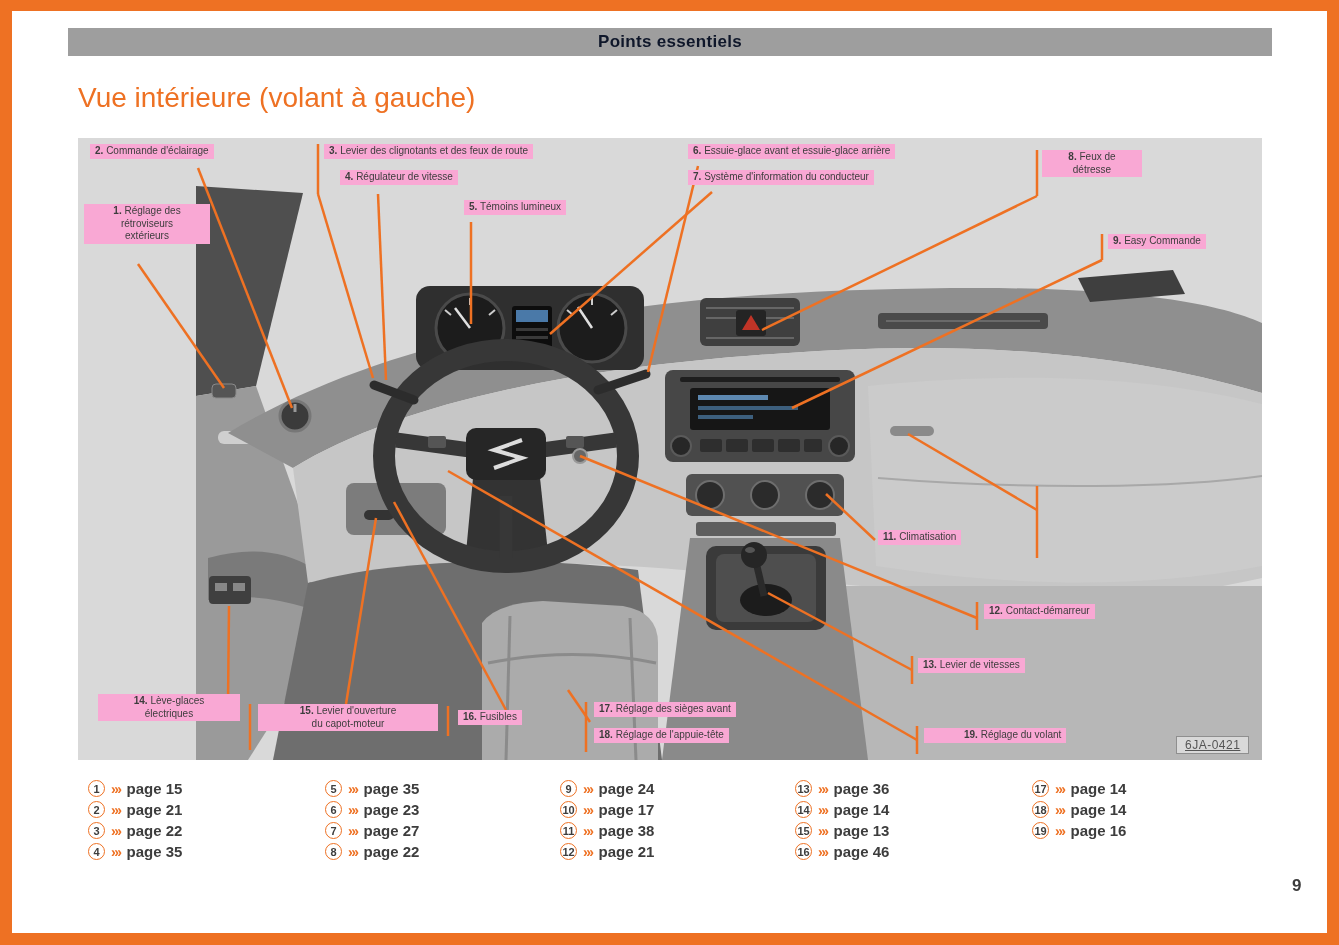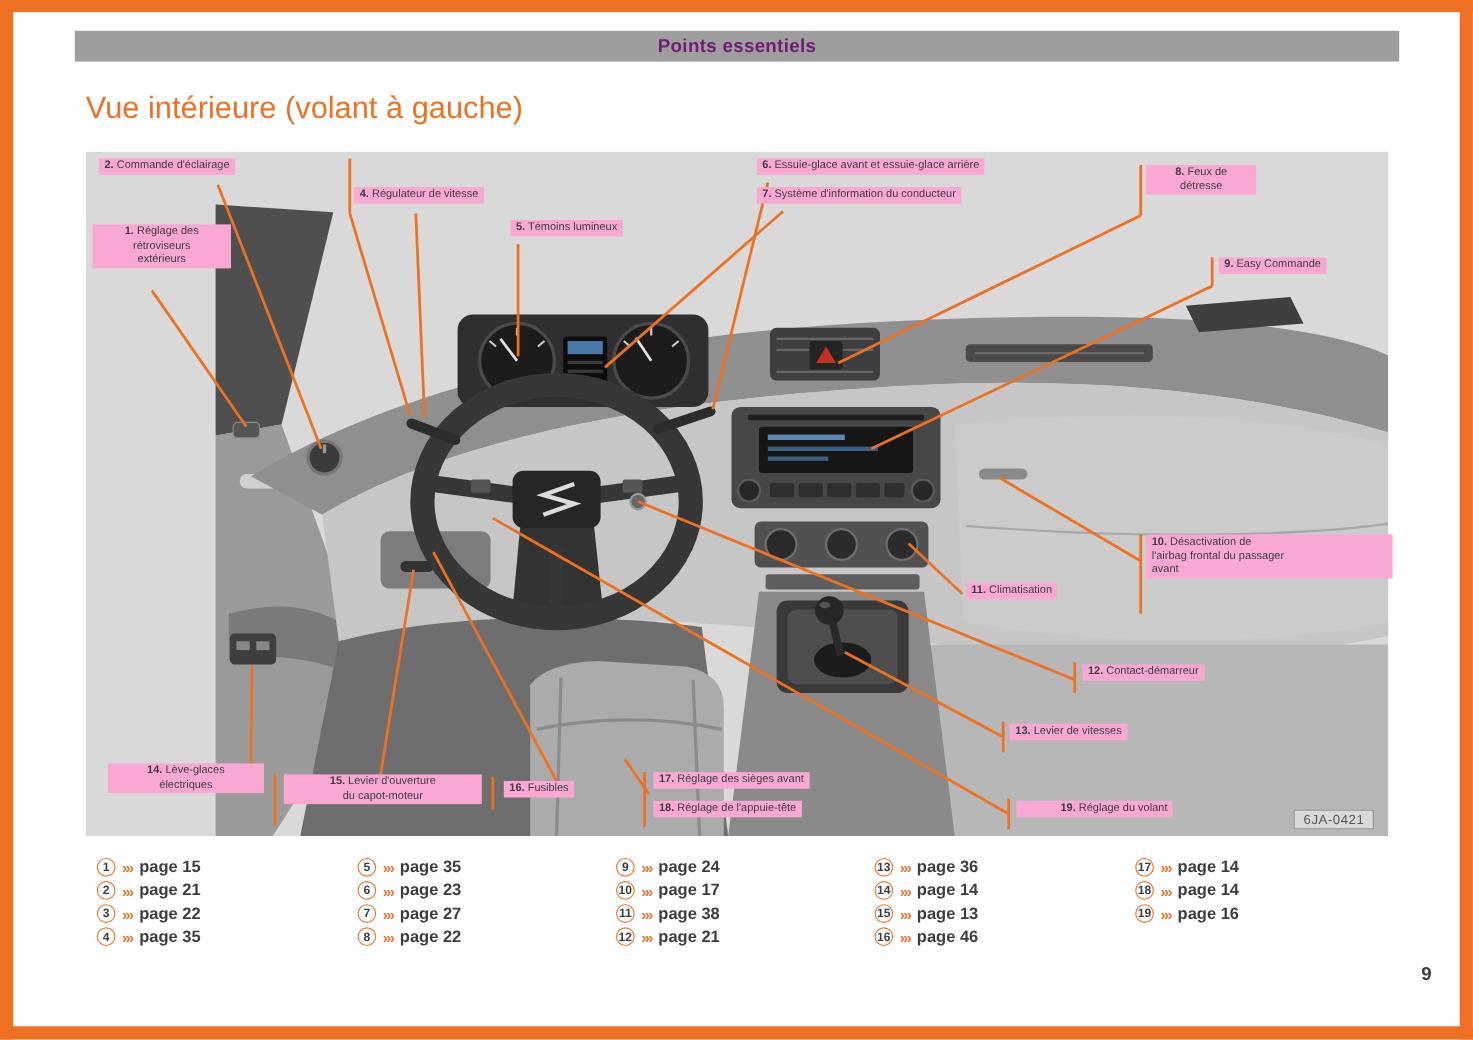--- a/index.html
+++ b/index.html
@@ -9,21 +9,21 @@
     font-family:"Liberation Sans", sans-serif; color:var(--text,#3d3d3d);
   }
   .frame { position:absolute; background:var(--accent,#ee7123); z-index:50; }
   .frame.top    { left:0; top:0; width:1339px; height:11px; }
   .frame.bottom { left:0; top:933px; width:1339px; height:12px; }
   .frame.left   { left:0; top:0; width:12px; height:945px; }
   .frame.right  { left:1327px; top:0; width:12px; height:945px; }
 
   .header-band {
     position:absolute; left:68px; top:28px; width:1204px; height:28px;
-    background:var(--header-bg,#9e9e9e); color:#701a75;
+    background:var(--header-bg,#9e9e9e); color:#0f172a;
     display:flex; align-items:center; justify-content:center;
     font-size:17px; font-weight:700; letter-spacing:.3px;
   }
   .page-title {
     position:absolute; left:78px; top:82px;
     color:var(--accent,#ee7123); font-size:28px; font-weight:400;
   }
 
   .diagram {
     position:absolute; left:78px; top:138px; width:1184px; height:622px;
@@ -37,21 +37,21 @@
     white-space:nowrap; z-index:10;
   }
   .lbl .lbl-num { font-weight:700; }
   .lbl .lbl-txt { white-space:pre-line; }
   .lbl.center { text-align:center; white-space:normal; }
   .lbl.block  { white-space:normal; }
 
   .img-code {
     position:absolute; left:1098px; top:598px; z-index:10;
     border:1px solid #8f8f8f; color:#555; background:#d9d9d9;
-    font-size:12px; padding:1px 8px; letter-spacing:.5px;
+    font-size:12px; padding:1px 8px; letter-spacing:.5px;text-decoration:underline;
   }
 
   .ref-col { position:absolute; top:778px; z-index:5; }
   .ref-row { display:flex; align-items:center; height:21px; }
   .refnum {
     width:17px; height:17px; border:1.5px solid var(--accent,#ee7123);
     border-radius:50%; display:inline-flex; align-items:center; justify-content:center;
     font-size:11px; font-weight:700; color:var(--text,#3d3d3d);
     background:#fff; flex:0 0 17px;
   }
@@ -222,21 +222,25 @@
   <div class="lbl center" style="left:6px; top:66px; width:126px;">
     <span class="lbl-num">1.</span>
     <span class="lbl-txt">Réglage des
 rétroviseurs
 extérieurs</span>
   </div>
   <div class="lbl" style="left:12px; top:6px;">
     <span class="lbl-num">2.</span>
     <span class="lbl-txt">Commande d'éclairage</span>
   </div>
-  <div class="lbl" style="left:244px; top:32px;">
+  <div class="lbl" style="left:246px; top:6px;">
+    <span class="lbl-num">3.</span>
+    <span class="lbl-txt">Levier des clignotants et des feux de route</span>
+  </div>
+  <div class="lbl" style="left:262px; top:32px;">
     <span class="lbl-num">4.</span>
     <span class="lbl-txt">Régulateur de vitesse</span>
   </div>
   <div class="lbl" style="left:386px; top:62px;">
     <span class="lbl-num">5.</span>
     <span class="lbl-txt">Témoins lumineux</span>
   </div>
   <div class="lbl" style="left:610px; top:6px;">
     <span class="lbl-num">6.</span>
     <span class="lbl-txt">Essuie-glace avant et essuie-glace arrière</span>
@@ -247,26 +251,20 @@
   </div>
   <div class="lbl center" style="left:964px; top:12px; width:100px;">
     <span class="lbl-num">8.</span>
     <span class="lbl-txt">Feux de
 détresse</span>
   </div>
   <div class="lbl" style="left:1030px; top:96px;">
     <span class="lbl-num">9.</span>
     <span class="lbl-txt">Easy Commande</span>
   </div>
-  <div class="lbl block" style="left:964px; top:348px; width:224px;">
-    <span class="lbl-num">10.</span>
-    <span class="lbl-txt">Désactivation de
-l'airbag frontal du passager
-avant</span>
-  </div>
   <div class="lbl" style="left:800px; top:392px;">
     <span class="lbl-num">11.</span>
     <span class="lbl-txt">Climatisation</span>
   </div>
   <div class="lbl" style="left:906px; top:466px;">
     <span class="lbl-num">12.</span>
     <span class="lbl-txt">Contact-démarreur</span>
   </div>
   <div class="lbl" style="left:840px; top:520px;">
     <span class="lbl-num">13.</span>

